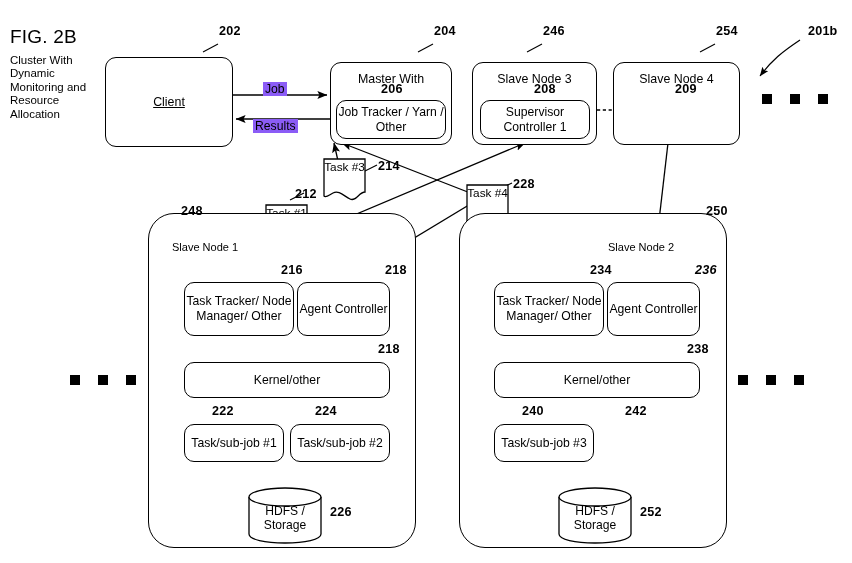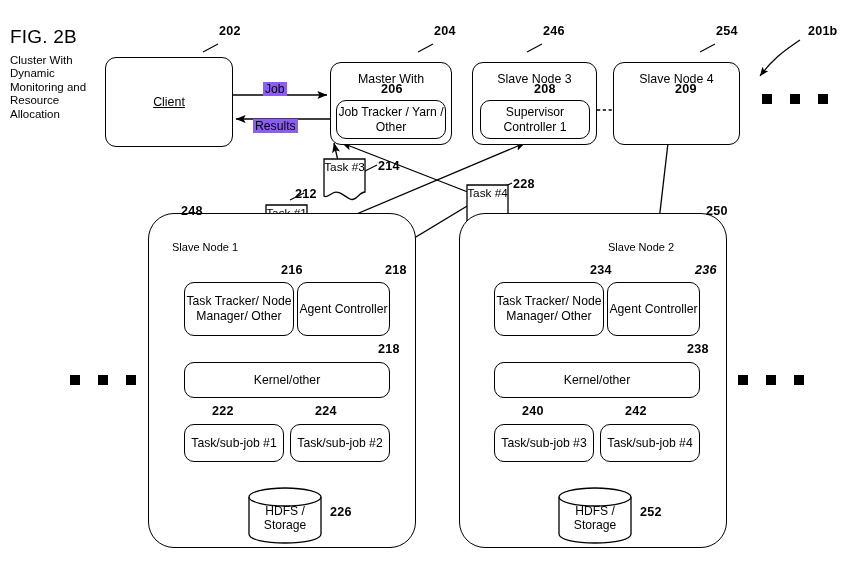--- a/index.html
+++ b/index.html
@@ -273,23 +273,20 @@
   <div class="inner" style="left:494px;top:362px;width:206px;height:36px;">
     <span>Kernel/other</span>
   </div>
   <div class="ref" style="left:687px;top:342px;">238</div>
 
   <div class="inner" style="left:494px;top:424px;width:100px;height:38px;">
     <span>Task/sub-job #3</span>
   </div>
   <div class="ref" style="left:522px;top:404px;">240</div>
 
-  <div class="inner" style="left:600px;top:424px;width:100px;height:38px;">
-    <span>Task/sub-job #4</span>
-  </div>
   <div class="ref" style="left:625px;top:404px;">242</div>
 
   <div class="cyl" style="left:558px;top:487px;width:74px;height:57px;">
     <svg width="74" height="57" viewBox="0 0 74 57">
       <path d="M1,10 L1,47 C1,52.5 17,56 37,56 C57,56 73,52.5 73,47 L73,10" fill="#fff" stroke="#000" stroke-width="1.3"></path>
       <ellipse cx="37" cy="10" rx="36" ry="9" fill="#fff" stroke="#000" stroke-width="1.3"></ellipse>
     </svg>
     <span class="ctxt" style="top:17px;">HDFS / Storage</span>
   </div>
   <div class="ref" style="left:640px;top:505px;">252</div>

